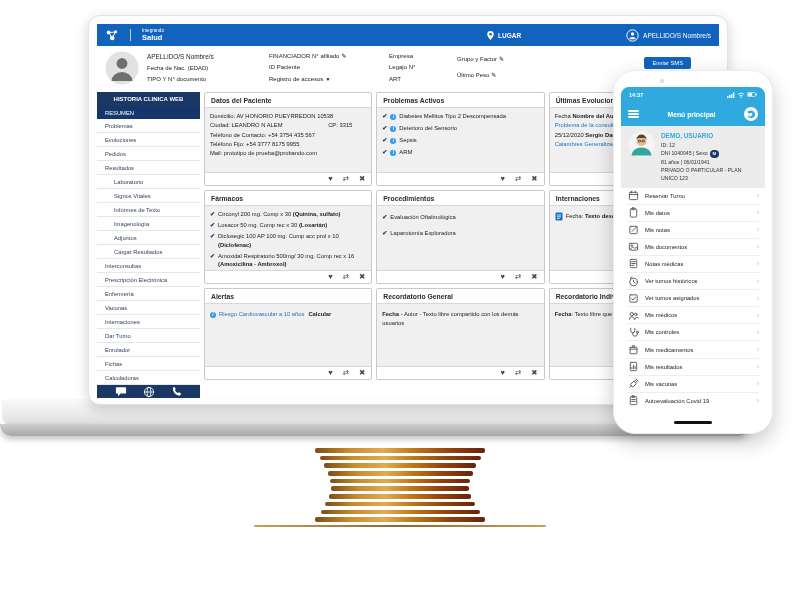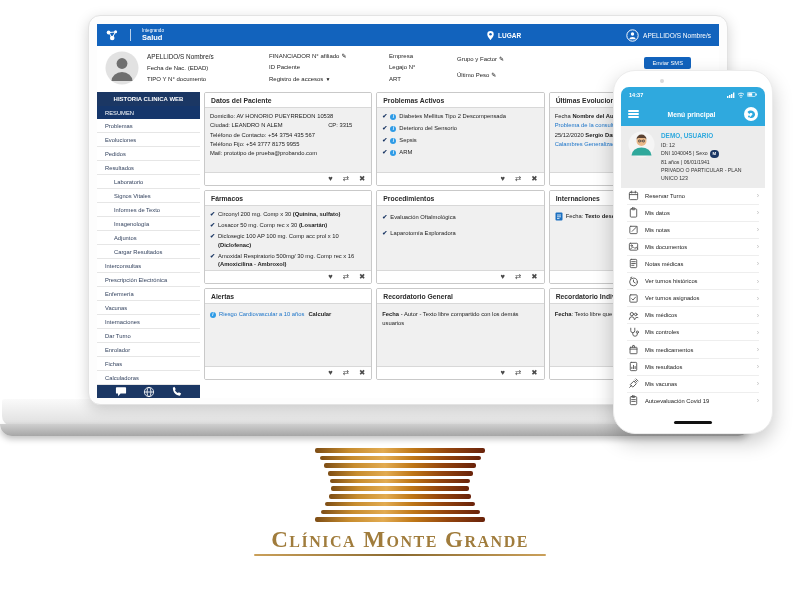--- a/index.html
+++ b/index.html
@@ -674,17 +674,16 @@
       <div class="ebar" style="width:161px;"></div>
       <div class="ebar" style="width:152px;"></div>
       <div class="ebar" style="width:145px;"></div>
       <div class="ebar" style="width:140px;"></div>
       <div class="ebar" style="width:138px;"></div>
       <div class="ebar" style="width:142px;"></div>
       <div class="ebar" style="width:150px;"></div>
       <div class="ebar" style="width:159px;"></div>
       <div class="ebar" style="width:170px;"></div>
     </div>
-    <div class="clinic-name">Clínica Monte Grande</div>
     <div class="clinic-line"></div>
   </div>
 
 </div>
 
 </body></html>

